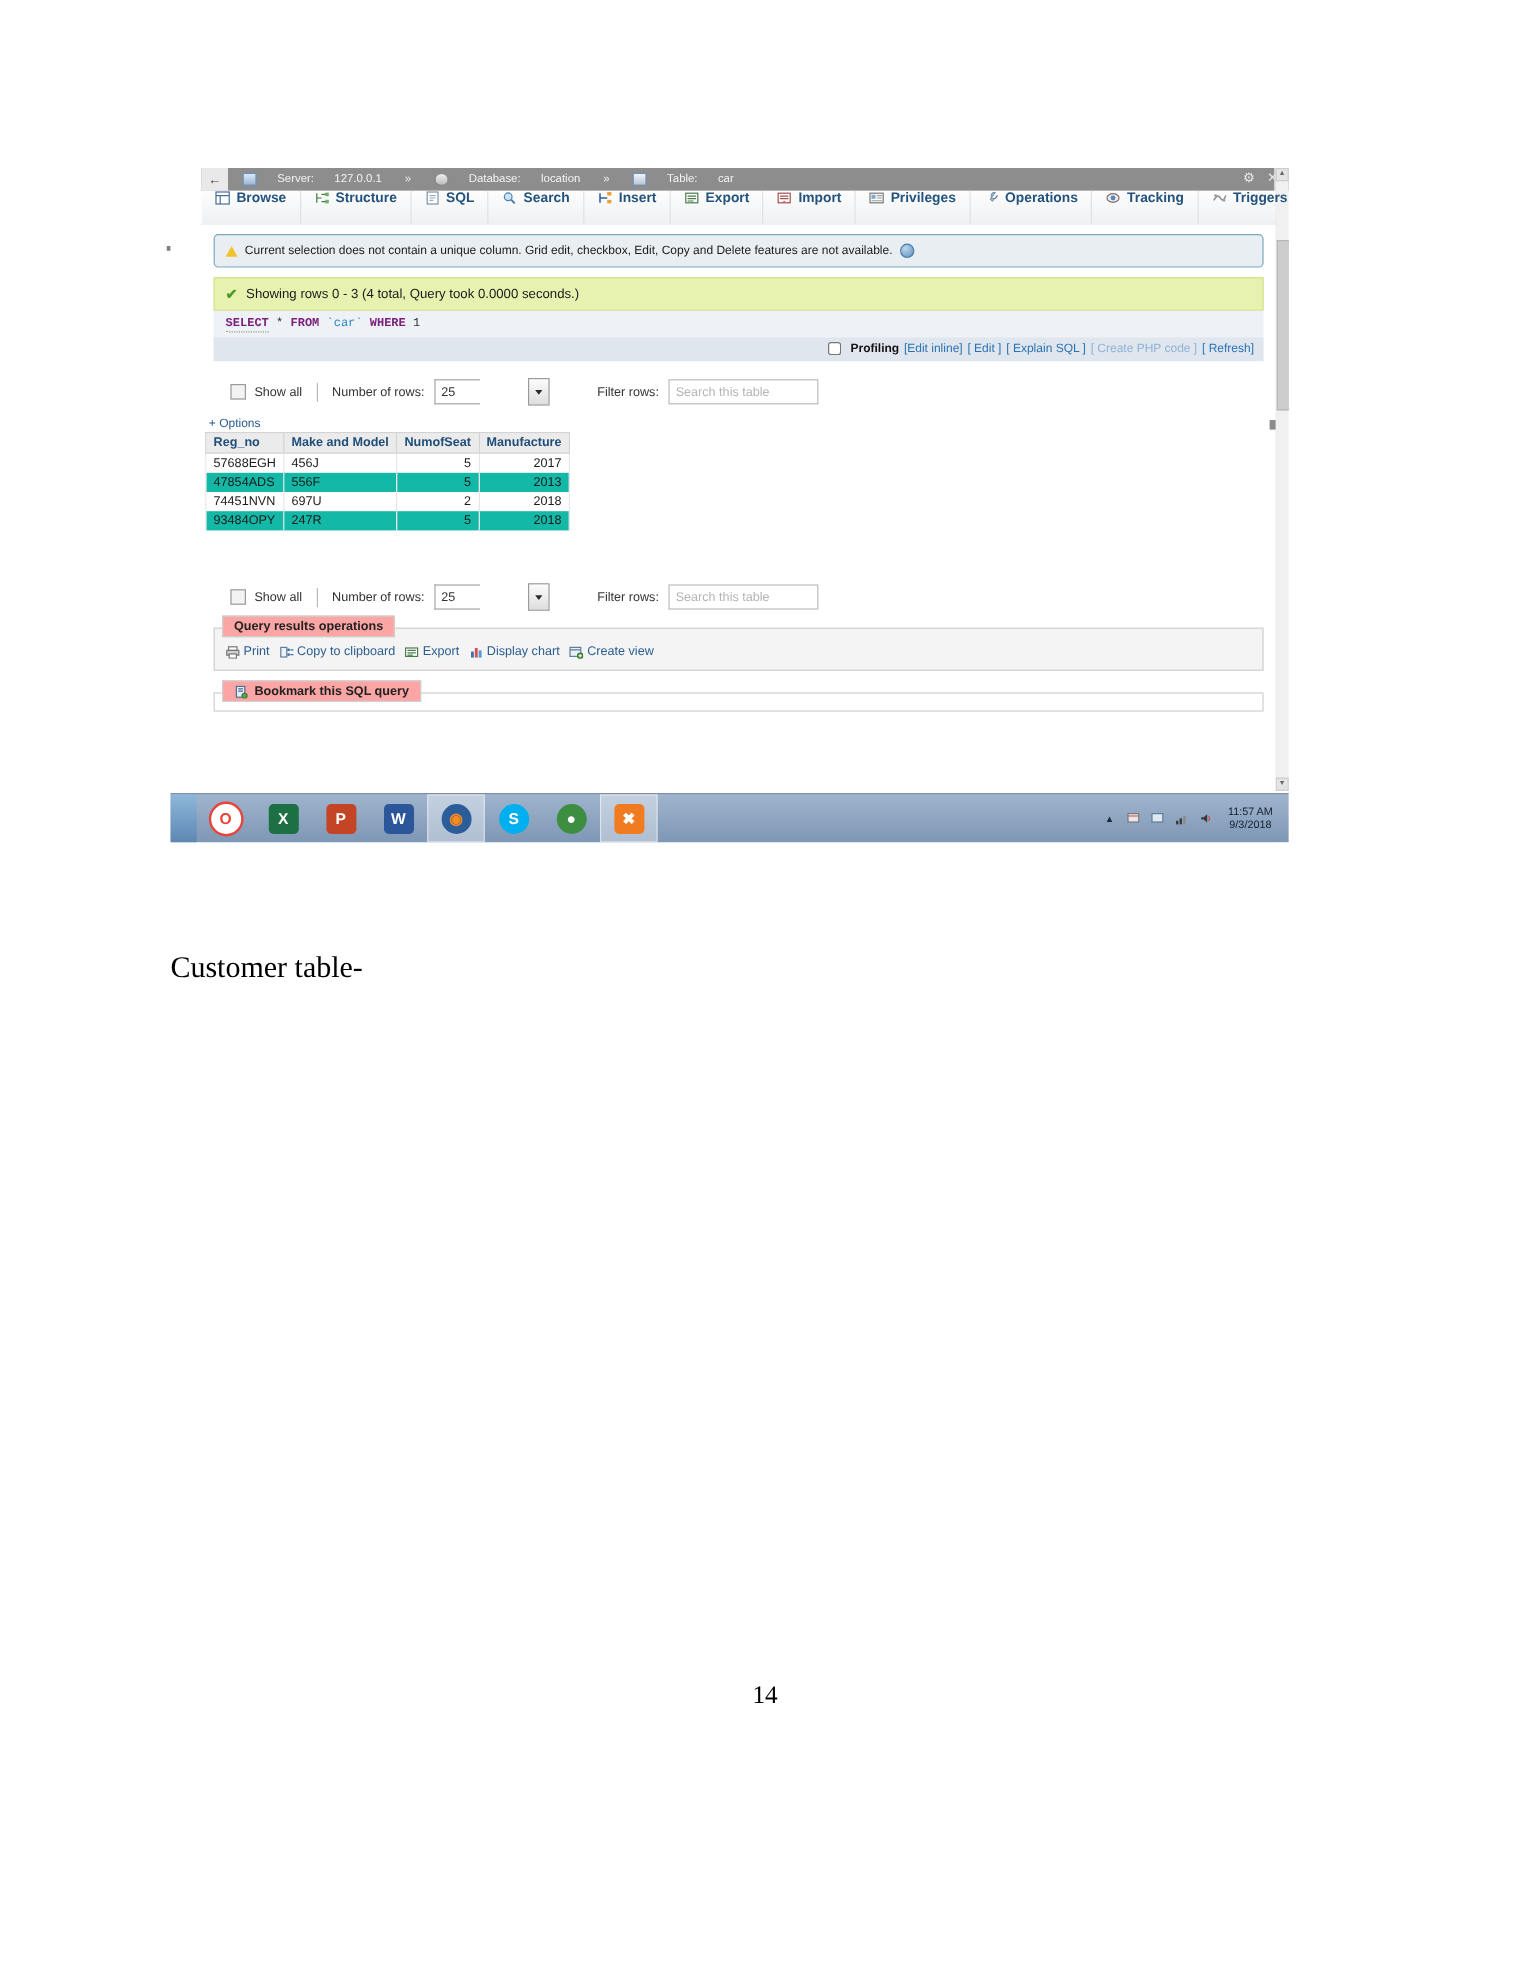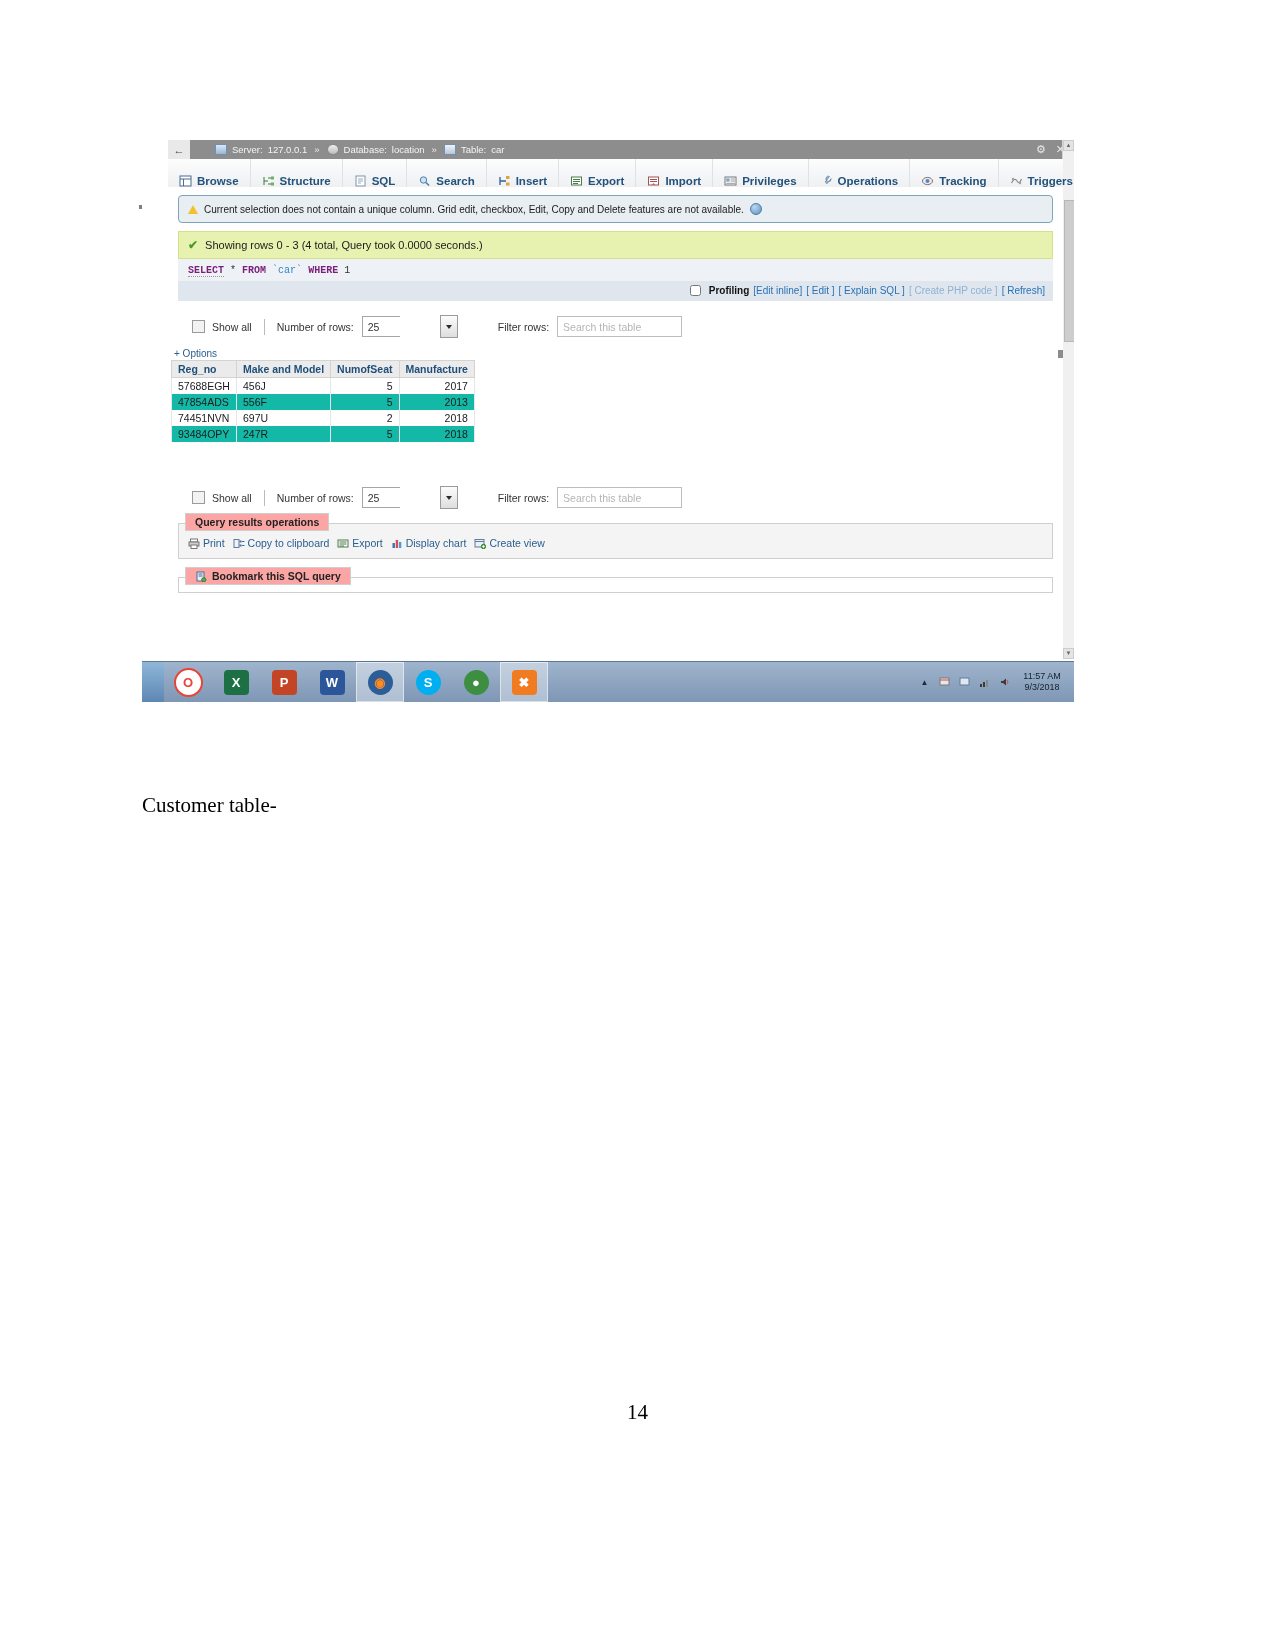--- a/index.html
+++ b/index.html
@@ -33,21 +33,21 @@
     color: #f4f4f4;
     font-size: 9.5px;
   }
   .tb-back {
     width: 22px; height: 19px;
     background: #e9e9e9;
     color:#444; font-size: 11px;
     display:flex;align-items:center;justify-content:center;
     flex: none;
   }
-  .tb-crumbs { display:flex; align-items:center; gap:5px; padding-left:25px; white-space:nowrap; }
+  .tb-crumbs { display:flex; align-items:center; gap:17px; padding-left:12px; white-space:nowrap; }
   .tb-ico {
     display:inline-block; width:10px; height:9px; border-radius:1px;
     background: linear-gradient(#dbe8f5,#9ab6d4);
     border:1px solid #6f90b4; vertical-align:middle;
   }
   .tb-ico.db { border-radius:50%; background:linear-gradient(#eeeeee,#bdbdbd); border-color:#8a8a8a;}
   .tb-ico.tbl { background:linear-gradient(#f0f3f6,#b9c7d6); }
   .tb-sep { opacity:.9; margin:0 2px;}
   .tb-right { margin-left:auto; display:flex; gap:10px; padding-right:9px; align-items:center;}
   .gearicon, .closeicon { font-size:11px; color:#e8e8e8; line-height:1;}
@@ -71,21 +71,21 @@
 
   
   .navtabs {
     position:absolute; left:26px; top:19px;
     width:895px; height:28px;
     background: linear-gradient(#fdfdfd,#eef0f2);
     border-bottom:1px solid #c9ccd0;
     display:flex; align-items:center;
   }
   .navtab {
-    display:flex; align-items:flex-end; gap:5px;
+    display:flex; align-items:flex-start; gap:5px;
     padding:0 11px; height:28px;
     font-size:11.5px; font-weight:bold; color:#23527c;
     border-right:1px solid #dfe2e5;
     white-space:nowrap;
   }
   .navtab .ic { width:13px; height:12px; flex:none; }
 
   
   .content {
     position:absolute; left:26px; top:47px;
@@ -243,21 +243,21 @@
     margin-left:auto; display:flex; align-items:center; gap:7px;
     padding-right:8px; font-size:9px; color:#1b1b1b;
   }
   .tray-ic { width:13px;height:13px; display:flex;align-items:center;justify-content:center;}
   .clock { text-align:center; line-height:11px; font-size:9px; color:#14202e; min-width:48px;}
 
   
   .cap {
     position:absolute; left:142px; top:793px;
     font-family:"Liberation Serif", serif;
-    font-size:21px; color:#000;
+    font-size:25px; color:#000;
   }
   .pagenum {
     position:absolute; left:0; top:1400px; width:1275px;
     text-align:center; font-family:"Liberation Serif", serif; font-size:21px; color:#000;
   }
   .leftdot {
     position:absolute; left:139px; top:205px; width:4px;height:4px;background:#7f7f7f;
   }
   .rightedge {
     position:absolute; left:1058px; top:350px; width:5px;height:8px;background:#8c8c8c;

